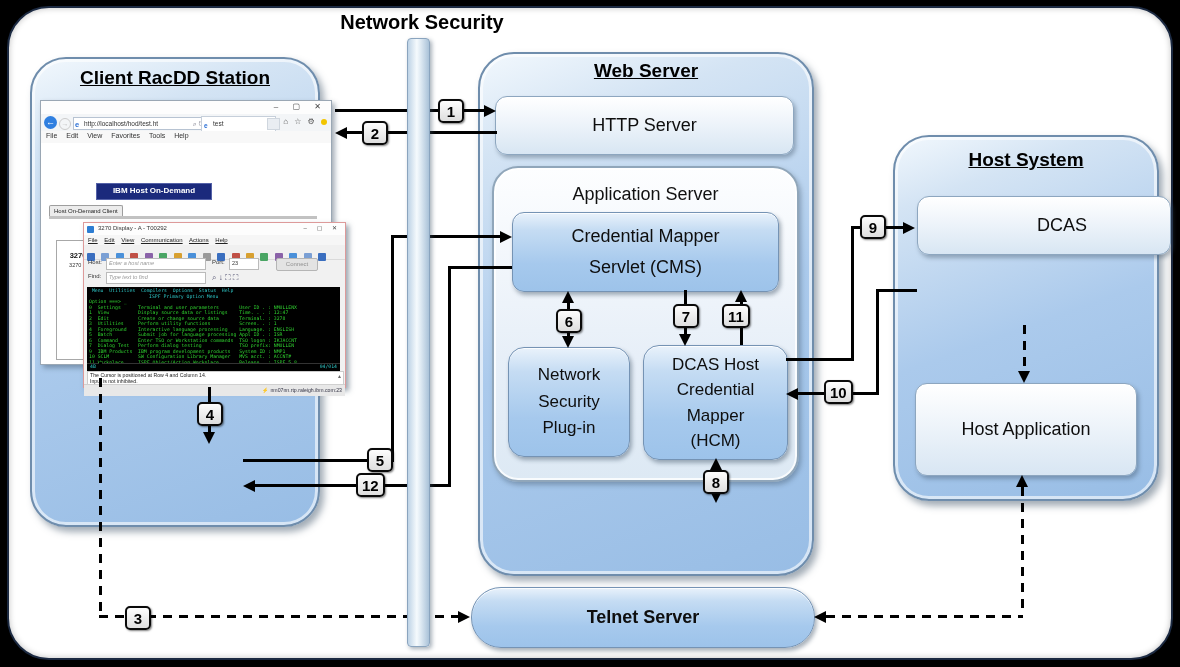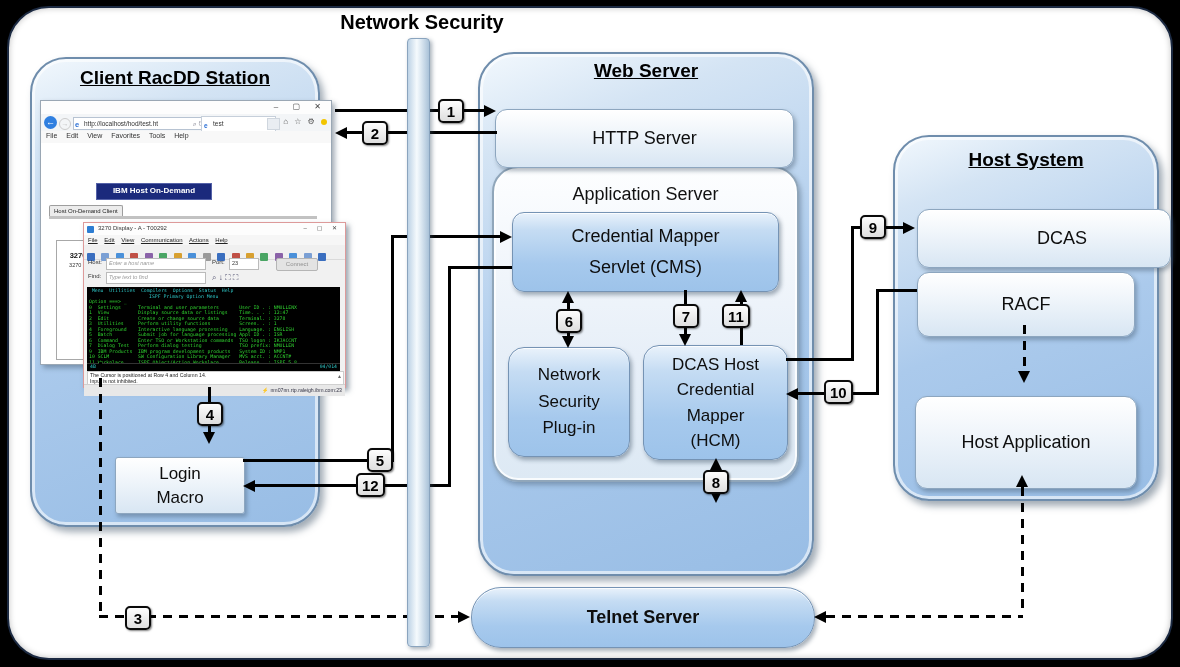--- a/index.html
+++ b/index.html
@@ -10,22 +10,22 @@
   
   .panel{position:absolute;border-radius:36px;border:2px solid #6f8dac;
          background:linear-gradient(160deg,#f2f8fd 0%,#d4e4f4 16%,#abcaec 52%,#98bde5 100%);
          box-shadow:inset 0 0 0 3px rgba(255,255,255,.6),4px 5px 7px rgba(70,90,110,.5);z-index:1;}
   .ptitle{position:absolute;left:0;right:0;text-align:center;font-weight:bold;font-size:19px;
           text-decoration:underline;color:#000;}
   
   .lightbox{position:absolute;border-radius:12px;border:1.5px solid #8da6bf;
             background:linear-gradient(180deg,#ffffff 0%,#eef4fa 45%,#d8e6f3 100%);
             box-shadow:2px 3px 4px rgba(60,80,100,.4),inset 0 1px 0 #fff;
-            display:flex;align-items:center;justify-content:center;text-align:center;
-            font-size:18px;color:#0e0e0e;z-index:3;white-space:pre-line;margin-top:13px;}
+            display:flex;align-items:center;justify-content:center;text-align:right;
+            font-size:18px;color:#0e0e0e;z-index:3;white-space:pre-line;}
   .bluebox{position:absolute;border-radius:16px;border:1.5px solid #7593b4;
            background:linear-gradient(180deg,#e9f2fb 0%,#c5dcf3 22%,#a6c9ed 65%,#9dc3ea 100%);
            box-shadow:2px 3px 4px rgba(60,80,100,.45),inset 0 1px 0 rgba(255,255,255,.8);
            display:flex;align-items:center;justify-content:center;text-align:center;
            font-size:17px;color:#0e0e0e;z-index:3;white-space:pre-line;line-height:1.55;}
   .appserver{position:absolute;border-radius:26px;border:2px solid #90a6ba;
              background:linear-gradient(180deg,#fdfeff,#e7eff8 60%,#dde9f4);
              box-shadow:inset 0 0 0 2px rgba(255,255,255,.8),2px 3px 5px rgba(60,80,100,.4);z-index:2;}
   
   .secbar{position:absolute;left:407px;top:38px;width:21px;height:607px;z-index:10;
@@ -279,22 +279,20 @@
       <span class="scrl">▲</span>
     </div>
     <div class="t-bbar">
       <span class="t-conn">
         <span class="t-flash">⚡</span>
         <span>nm07nn.rtp.raleigh.ibm.com:23</span>
       </span>
     </div>
   </div>
 
-  <div class="lightbox" style="left:115px;top:444px;width:128px;height:55px;border-radius:3px;font-size:17px;line-height:1.4;">Login
-Macro</div>
 
   <div class="panel" style="left:478px;top:52px;width:332px;height:520px;">
     <div class="ptitle" style="top:6px;">Web Server</div>
   </div>
   <div class="lightbox" style="left:495px;top:96px;width:297px;height:57px;">HTTP Server</div>
   <div class="appserver" style="left:492px;top:166px;width:303px;height:312px;">
     <div style="position:absolute;left:0;right:0;top:16px;text-align:center;font-size:18px;color:#111;">Application Server</div>
   </div>
   <div class="bluebox" style="left:512px;top:212px;width:265px;height:78px;border-radius:12px;font-size:18px;line-height:1.7;">Credential Mapper
 Servlet (CMS)</div>
@@ -303,21 +301,20 @@
 Plug-in</div>
   <div class="bluebox" style="left:643px;top:345px;width:143px;height:113px;line-height:1.5;">DCAS Host
 Credential
 Mapper
 (HCM)</div>
 
   <div class="panel" style="left:893px;top:135px;width:262px;height:362px;">
     <div class="ptitle" style="top:12px;">Host System</div>
   </div>
   <div class="lightbox" style="left:917px;top:196px;width:216px;height:57px;padding-left:36px;">DCAS</div>
-  <div class="lightbox" style="left:917px;top:259px;width:216px;height:63px;">RACF</div>
   <div class="lightbox" style="left:915px;top:383px;width:220px;height:91px;">Host Application</div>
 
   <div class="bluebox" style="left:471px;top:587px;width:342px;height:59px;border-radius:30px;font-size:18px;font-weight:600;">Telnet Server</div>
 
   <div class="ln" style="left:335px;top:109px;width:152px;height:3px;"></div>
   <div class="ah ah-r" style="left:484px;top:105px;"></div>
 
   <div class="ln" style="left:347px;top:131px;width:150px;height:3px;"></div>
   <div class="ah ah-l" style="left:335px;top:127px;"></div>
 

